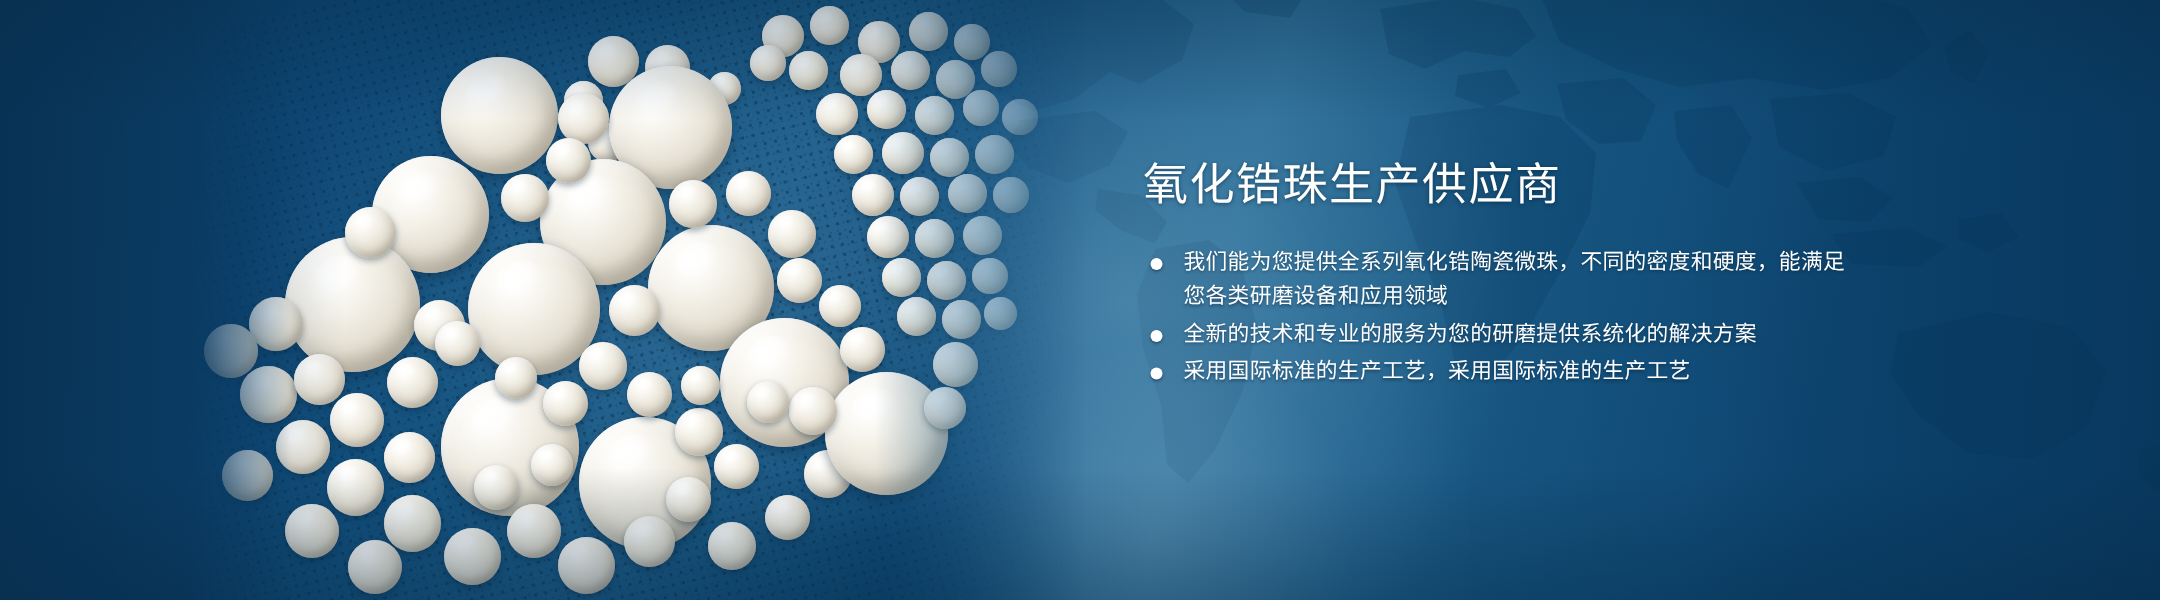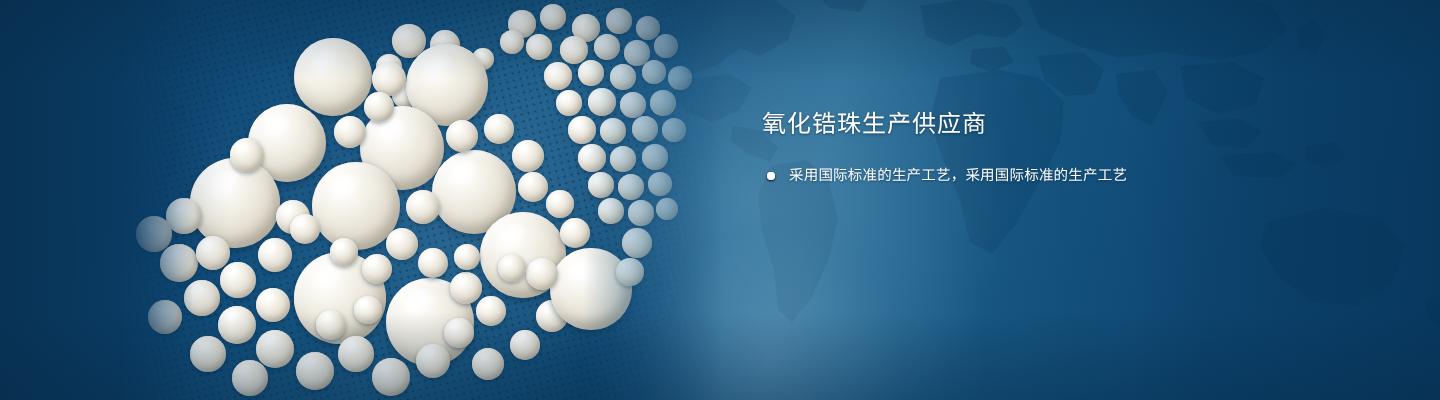--- a/index.html
+++ b/index.html
@@ -158,21 +158,21 @@
   .content {
     position: absolute;
     left: 762px;
     top: 104px;
     width: 470px;
   }
 
   .headline {
     margin: 0;
     color: #ffffff;
-    font-size: 24px;
+    font-size: 30px;
     font-weight: normal;
     letter-spacing: 1px;
     line-height: 40px;
     text-shadow: 0 1px 3px rgba(3,28,50,0.55);
     white-space: nowrap;
   }
 
   .bullets {
     list-style: none;
     margin: 20px 0 0 0;
@@ -356,23 +356,25 @@
   </div>
 
   <div class="bg-vignette"></div>
 
   <div class="content">
     <h1 class="headline">氧化锆珠生产供应商</h1>
 
     <ul class="bullets">
       <li class="bullet">
         <span class="bullet-dot"></span>
+        <span>我们能为您提供全系列氧化锆陶瓷微珠，不同的密度和硬度，能满足您各类研磨设备和应用领域</span>
       </li>
       <li class="bullet">
         <span class="bullet-dot"></span>
+        <span>全新的技术和专业的服务为您的研磨提供系统化的解决方案</span>
       </li>
       <li class="bullet">
         <span class="bullet-dot"></span>
         <span>采用国际标准的生产工艺，采用国际标准的生产工艺</span>
       </li>
     </ul>
   </div>
 
 </div>
 

